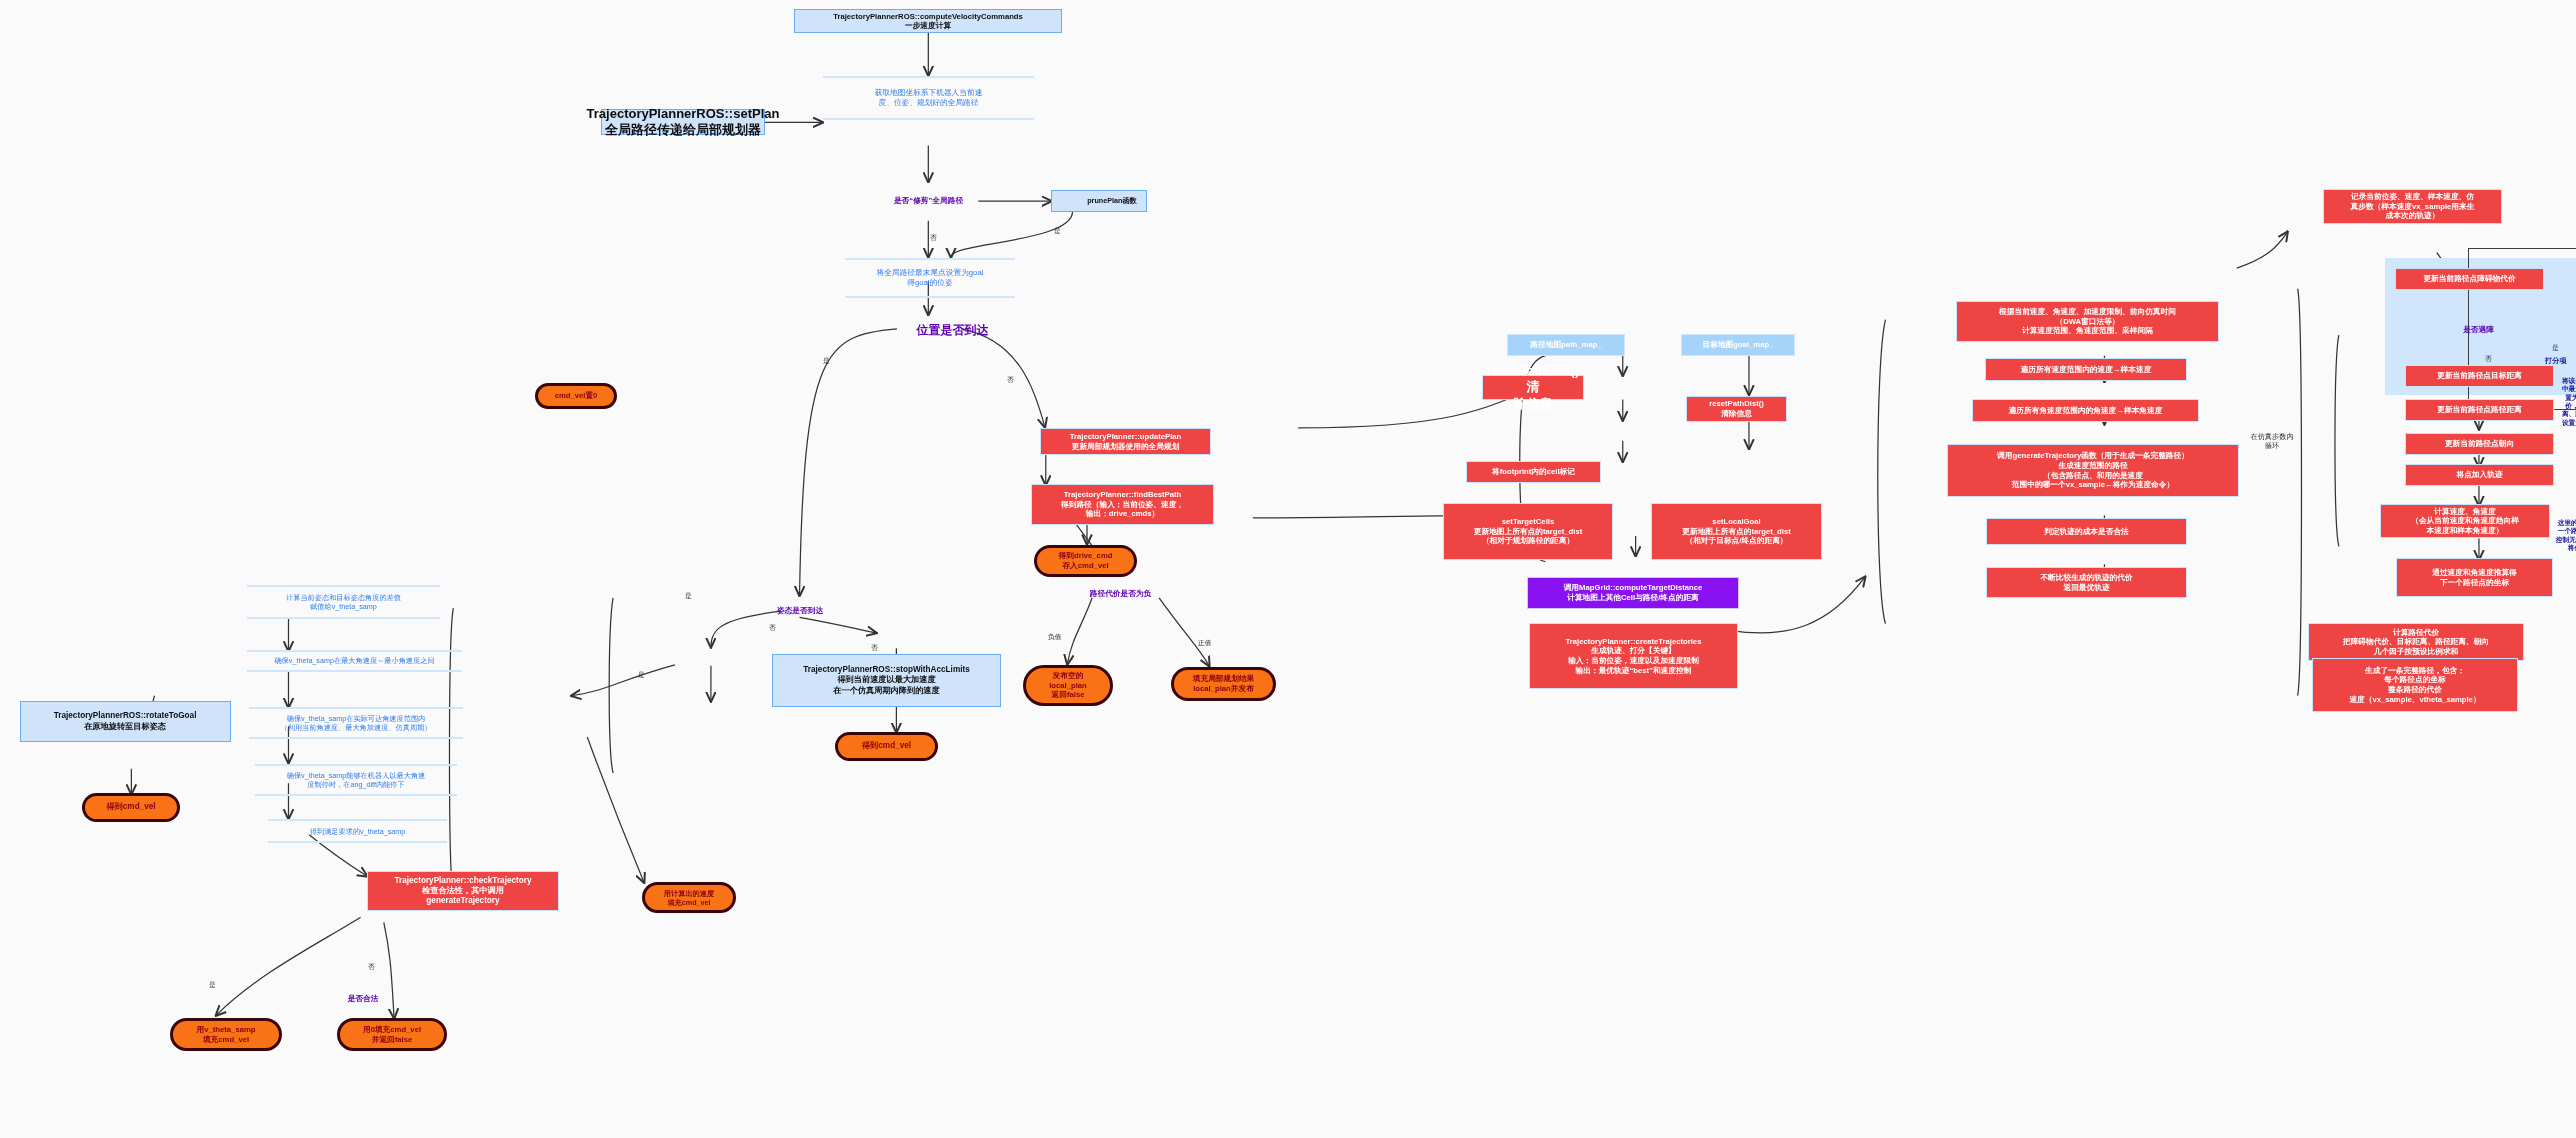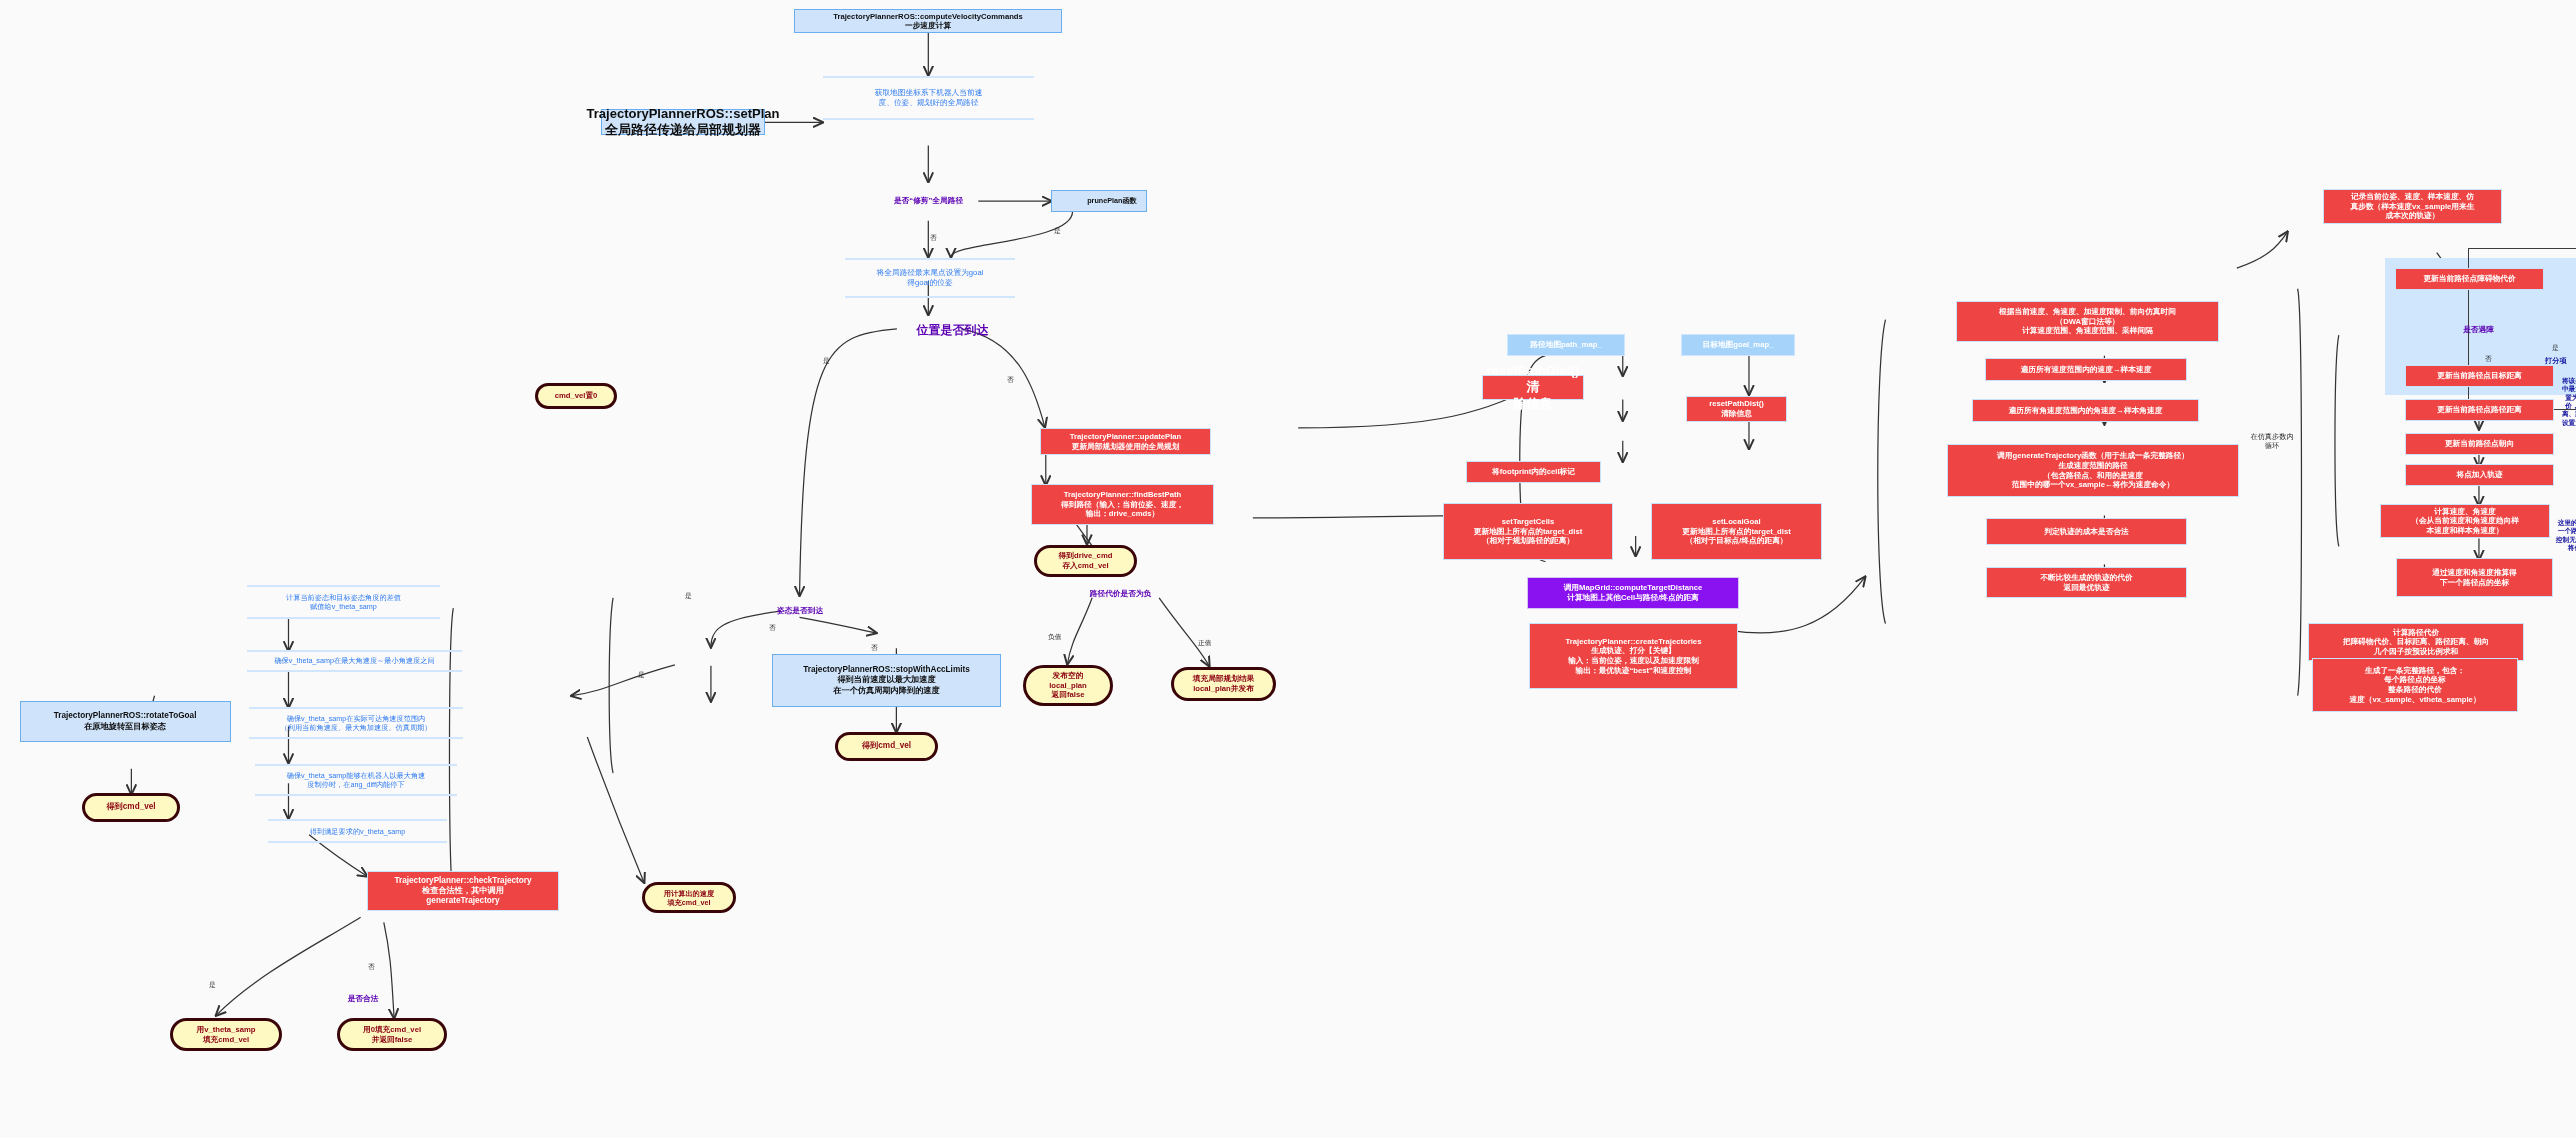--- a/index.html
+++ b/index.html
@@ -11,21 +11,21 @@
         line-height:1.25;white-space:pre-line;}
 
   
   .proc-lt{background:#cfe4fb;border:0.5px solid #6aaef0;color:#0d0d0d;font-weight:bold;}
   .proc-blue{background:#ef4444;border:1px solid #c9e2fb;color:#ffffff;font-weight:bold;}
   .proc-blue-pale{background:#a6d3fa;border:1px solid #cfe6fc;color:#ffffff;font-weight:bold;}
   .proc-vio{background:#8a12f0;border:1px solid #d6c6f8;color:#ffffff;font-weight:bold;}
   .lane{background:transparent;border-top:2.1px solid #cfe6fc;border-bottom:2.1px solid #cfe6fc;
         color:#2f7bf0;font-weight:normal;}
   .diamond{color:#5c00b3;font-weight:bold;background:transparent;}
-  .term{background:#fef9c3;border:3.1px solid #3a0508;border-radius:515px;
+  .term{background:#f97316;border:3.1px solid #3a0508;border-radius:515px;
         color:#8b0010;font-weight:bold;}
   .note{color:#1414a0;font-weight:bold;background:transparent;}
   .elabel{position:absolute;z-index:4;color:#222;font-size:6.7px;background:transparent;}
   .grpbox{position:absolute;z-index:2;border:1px solid #3b3b3b;background:#ffffff;}
   .scorebox{position:absolute;z-index:2;background:#cfe6fc;}
 </style>
 </head>
 <body>
 
 <div id="root">

